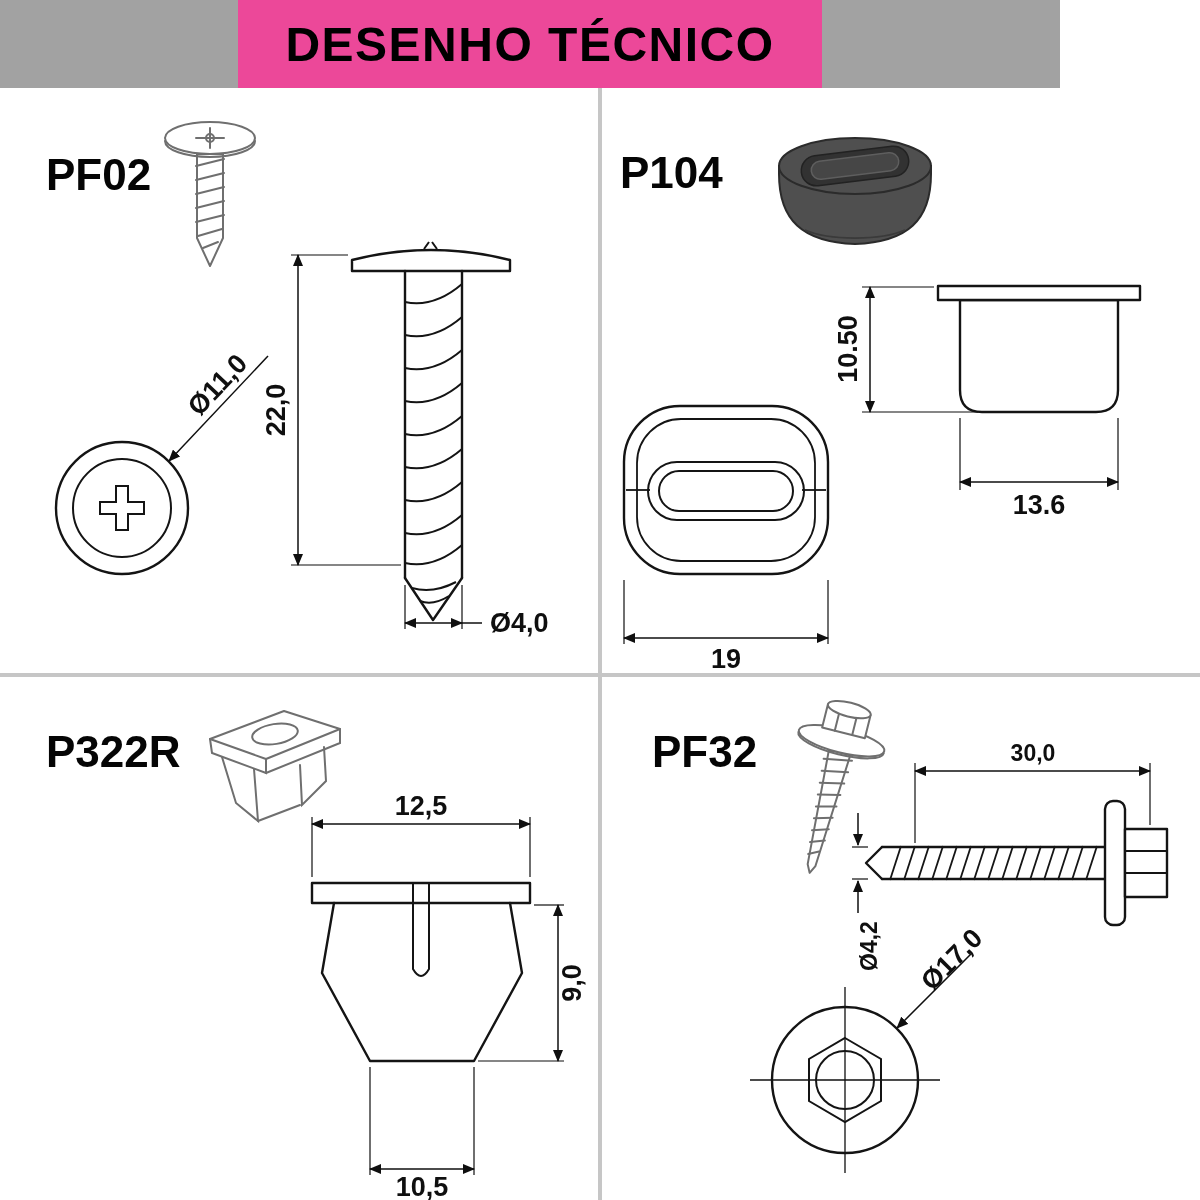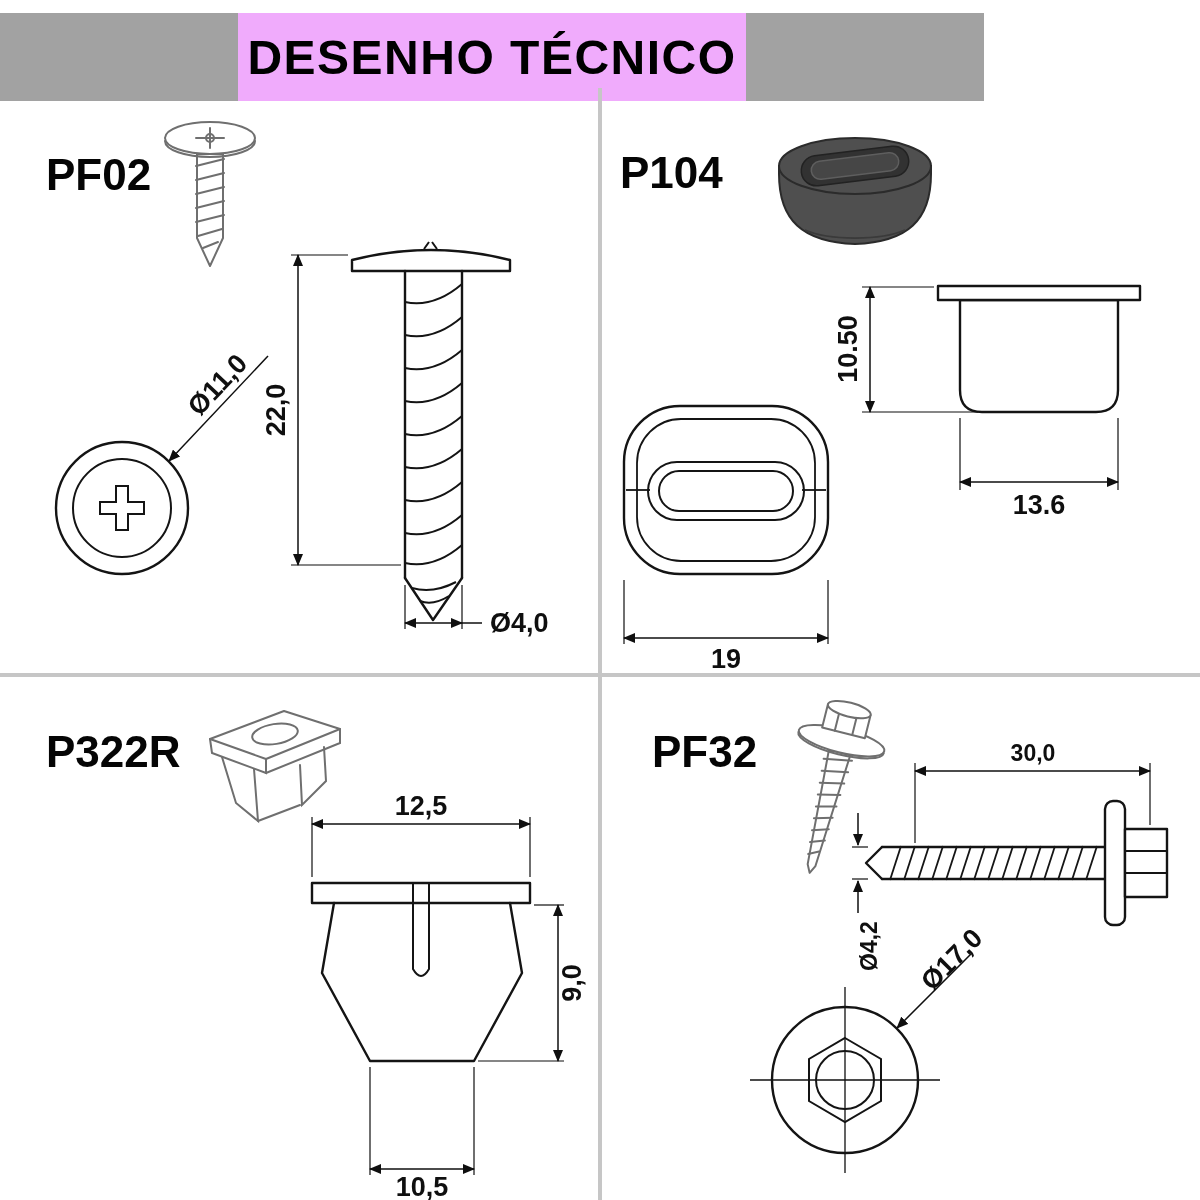--- a/index.html
+++ b/index.html
@@ -1,18 +1,18 @@
 <!DOCTYPE html>
 <html><head>
 <meta charset="utf-8">
 <style>
   html,body{margin:0;padding:0;background:#ffffff;}
   body{width:1200px;height:1200px;position:relative;font-family:"Liberation Sans",sans-serif;overflow:hidden;}
   .stage{position:absolute;left:0;top:0;width:1200px;height:1200px;background:#fff;}
-  .header{position:absolute;left:0;top:13px;width:984px;height:88px;background:#f0abfc;}
+  .header{position:absolute;left:0;top:0;width:1060px;height:88px;background:#ec4899;}
   .header-block{position:absolute;top:0;height:88px;width:238px;background:#a2a2a2;}
   .header-block.left{left:0;}
   .header-block.right{right:0;}
   .title{position:absolute;left:238px;right:238px;top:0;height:88px;display:flex;align-items:center;justify-content:center;
          font-weight:700;font-size:48px;letter-spacing:1.5px;color:#000;}
   .divider-v{position:absolute;left:598px;top:88px;width:4px;height:1112px;background:#c6c6c6;}
   .divider-h{position:absolute;left:0;top:673px;width:1200px;height:4px;background:#c6c6c6;}
   .quad{position:absolute;}
   #qA{left:0;top:88px;}   #qB{left:600px;top:88px;}
   #qC{left:0;top:675px;}  #qD{left:600px;top:675px;}

